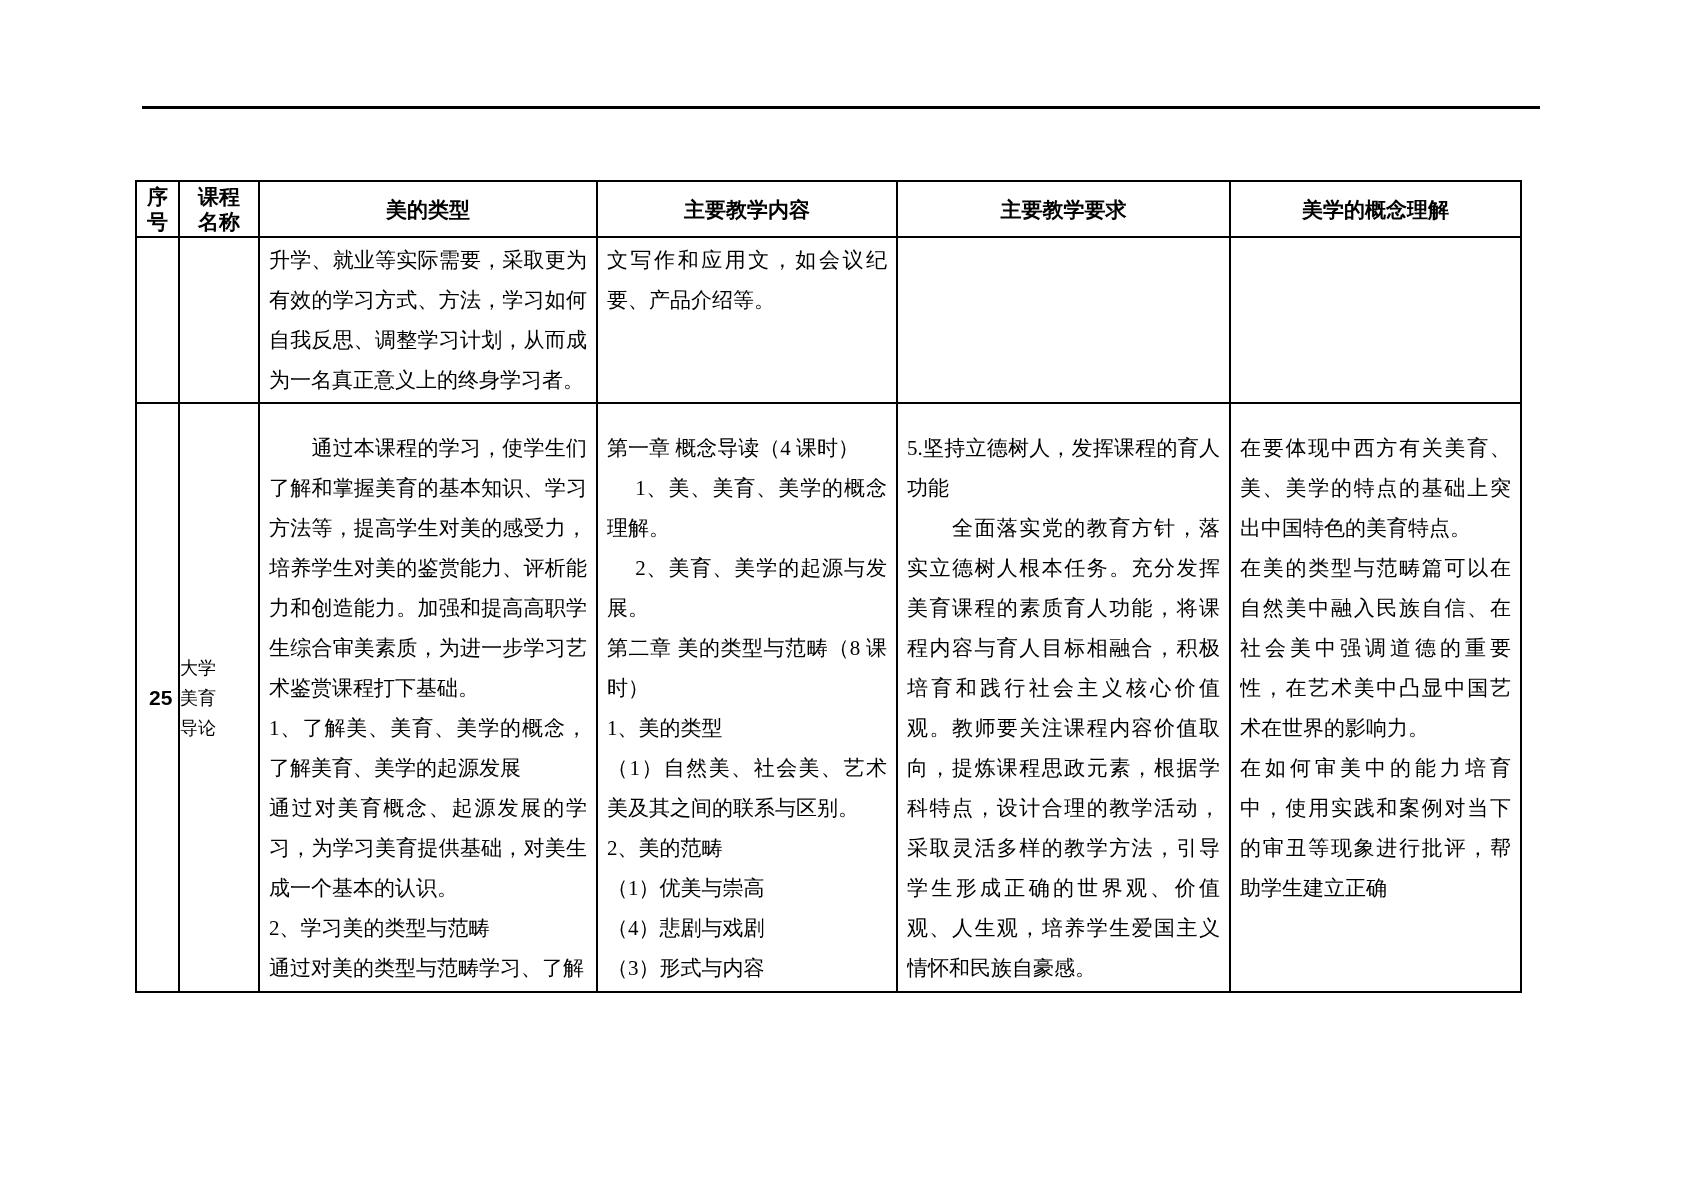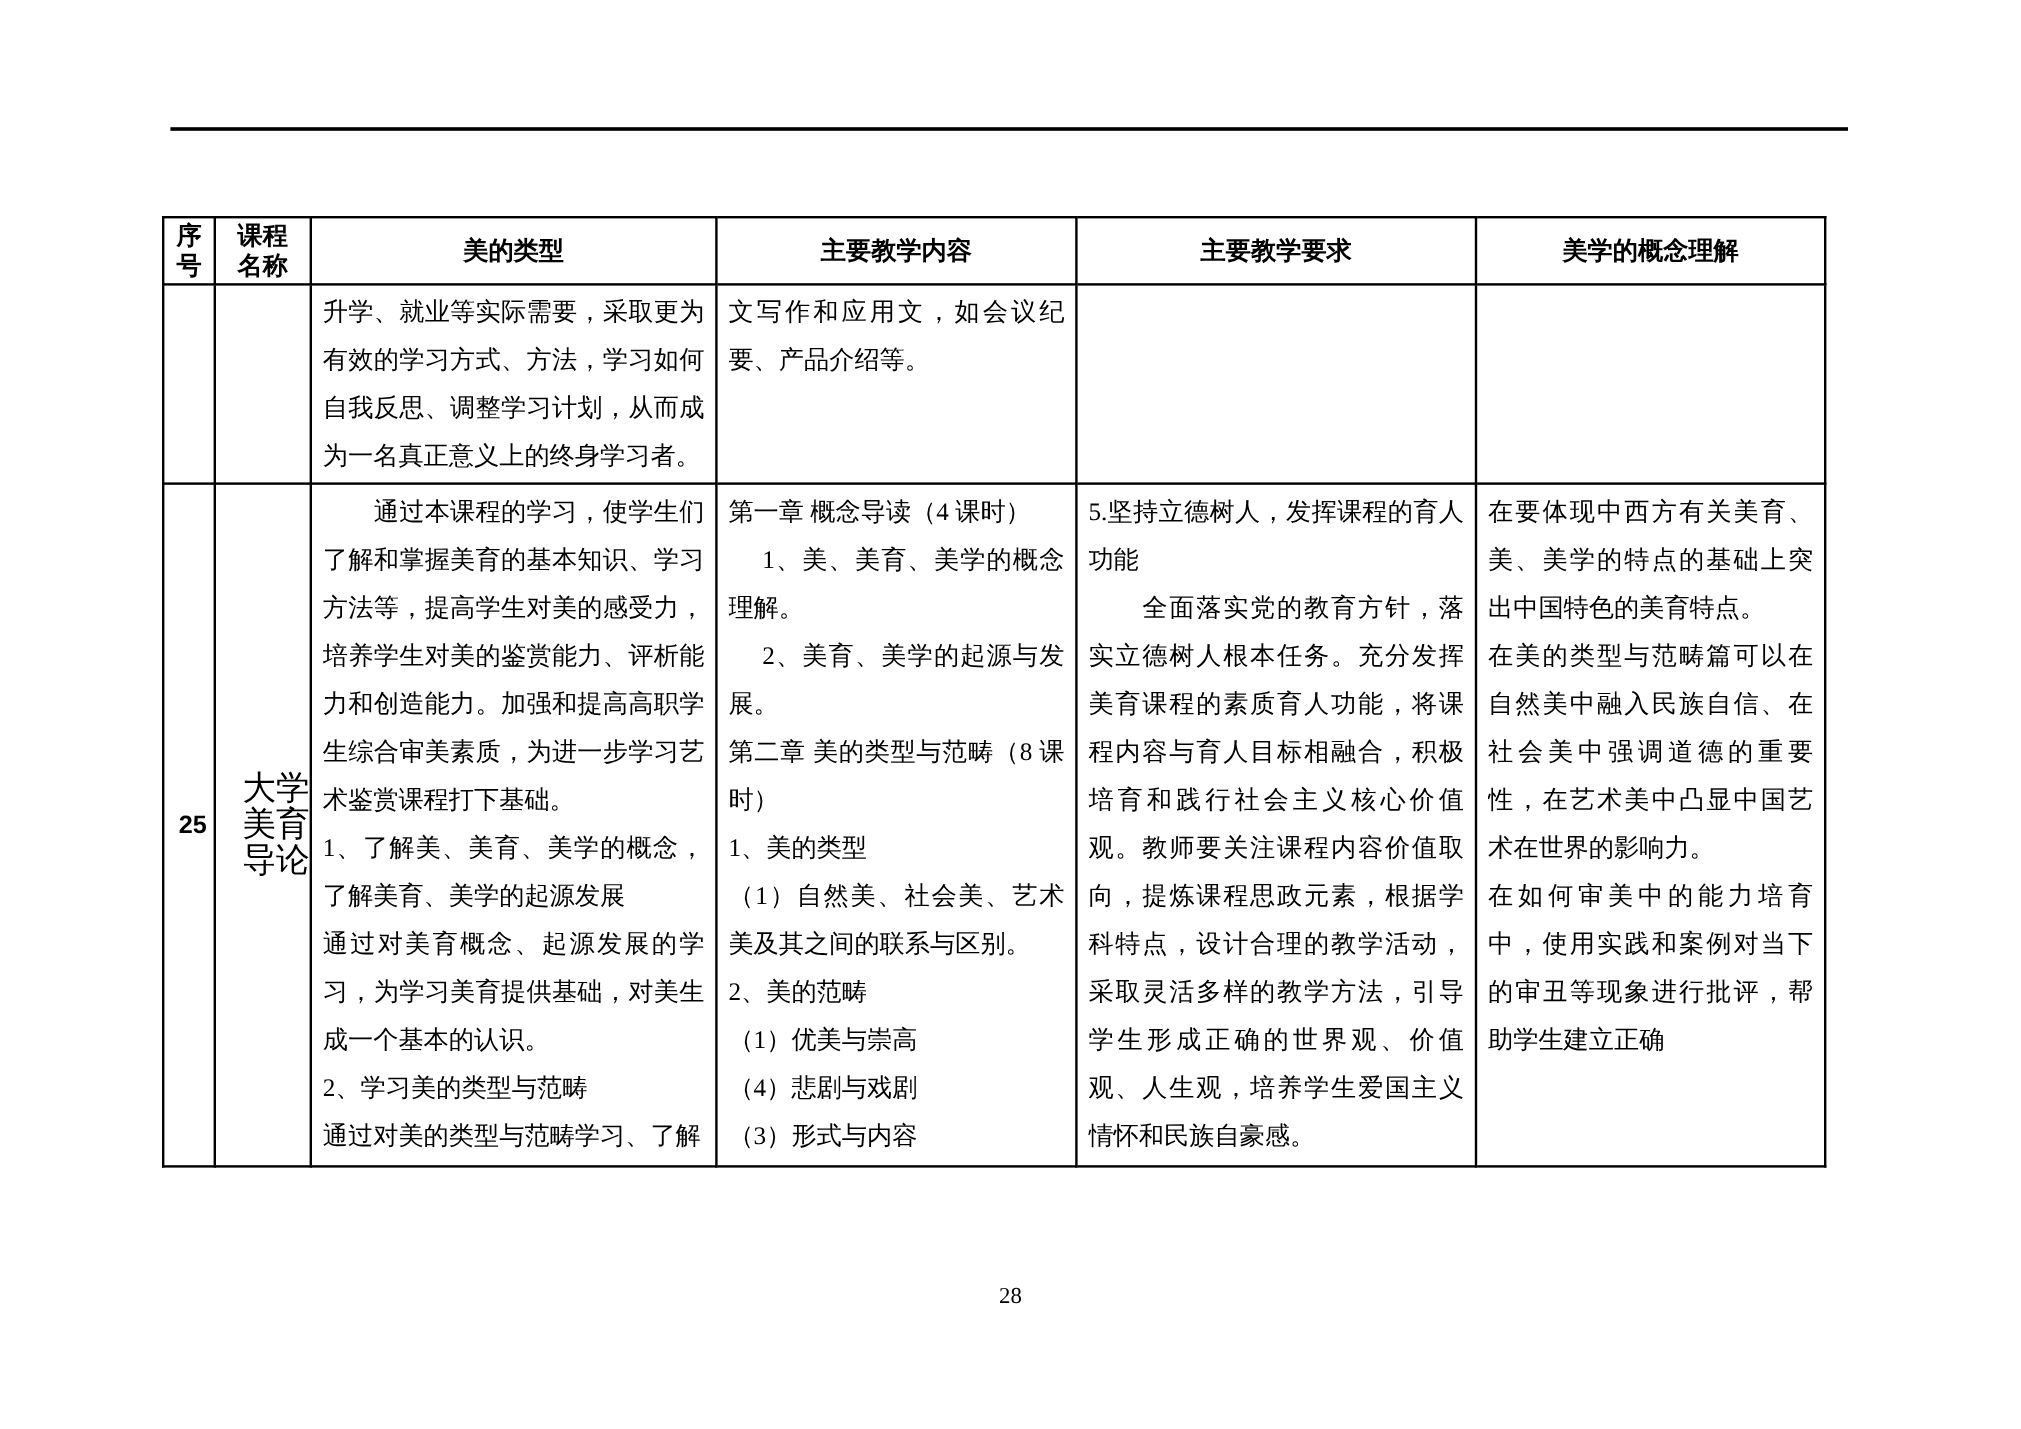--- a/index.html
+++ b/index.html
@@ -48,41 +48,41 @@
   }
   tr.row-1 { height: 124px; }
   tr.row-2 { height: 569px; }
   td {
     font-size: 21px;
     vertical-align: top;
     padding: 2px 9px;
   }
   .cell { overflow: hidden; }
   tr.row-1 .cell { height: 160px; }
-  tr.row-2 .cell { height: 561px; }
+  tr.row-2 .cell { height: 561px; margin-top: 22px; }
   .para {
     margin: 0;
     text-align: justify;
     line-height: 40px;
     word-break: normal;
   }
   td.seq-cell {
     text-align: center;
     vertical-align: middle;
     font-family: "Liberation Sans", "DejaVu Sans", sans-serif;
     font-weight: bold;
     font-size: 21px;
     padding: 12px;
   }
   td.name-cell {
-    text-align: right;
+    text-align: left;
     vertical-align: middle;
     white-space: pre-line;
     line-height: 30px;
-    font-size: 28px;
+    font-size: 18px;
     padding: 0;
   }
   .page-number {
     position: absolute;
     top: 1070px;
     left: 0;
     width: 100%;
     text-align: center;
     font-size: 19px;
   }
@@ -175,15 +175,14 @@
             <div class="cell">
               <p class="para">在要体现中西方有关美育、美、美学的特点的基础上突出中国特色的美育特点。</p>
               <p class="para">在美的类型与范畴篇可以在自然美中融入民族自信、在社会美中强调道德的重要性，在艺术美中凸显中国艺术在世界的影响力。</p>
               <p class="para">在如何审美中的能力培育中，使用实践和案例对当下的审丑等现象进行批评，帮助学生建立正确</p>
             </div>
           </td>
       </tr>
     </tbody>
   </table>
 
-  <div class="page-number">28</div>
 
 </div>
 
 </body></html>

